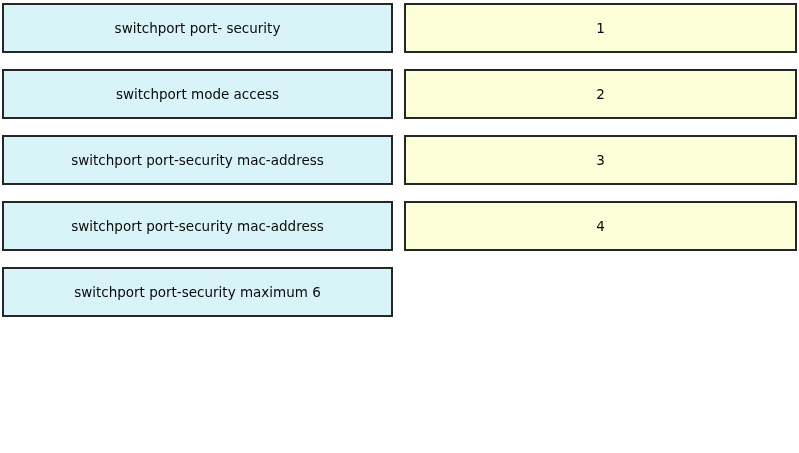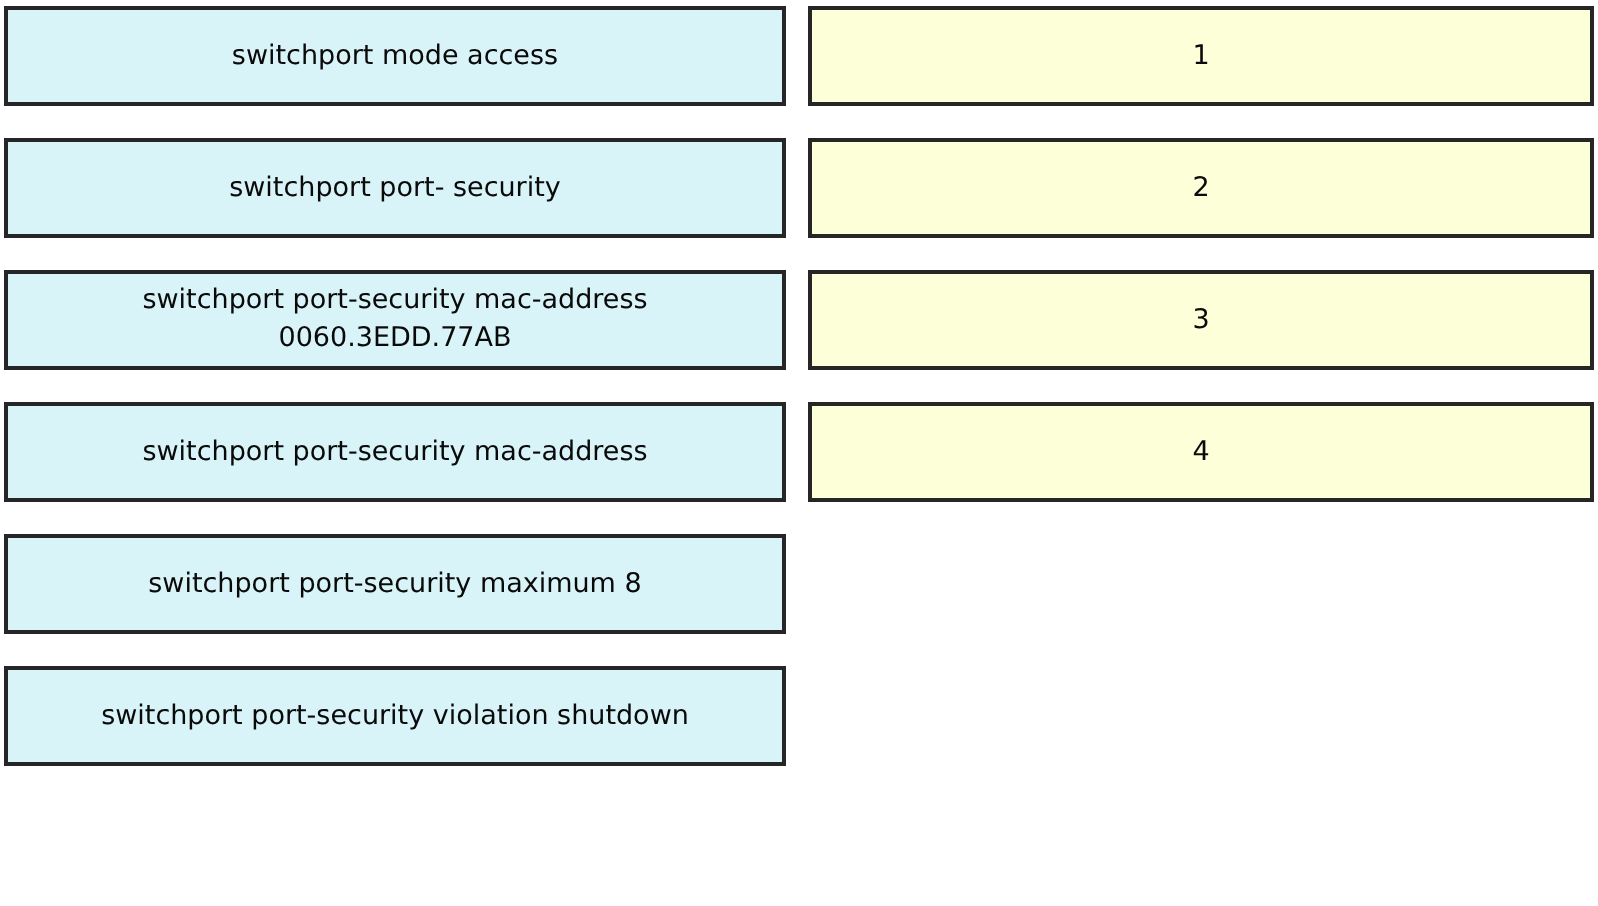--- a/index.html
+++ b/index.html
@@ -47,59 +47,52 @@
   .box-text .line { display: block; line-height: 19px; }
   .box-text .line:empty { display: none; }
 </style>
 </head>
 <body>
 
 <div class="board">
   <div class="col col-left" id="commands-col">
   <div class="box command">
     <div class="box-text">
+      <span class="line l1">switchport port- security</span>
+
+    </div>
+  </div>
+
+  <div class="box command">
+    <div class="box-text">
       <span class="line l1">switchport mode access</span>
 
     </div>
   </div>
 
   <div class="box command">
     <div class="box-text">
-      <span class="line l1">switchport port- security</span>
-
-    </div>
-  </div>
-
-  <div class="box command">
-    <div class="box-text">
       <span class="line l1">switchport port-security mac-address</span>
-      <span class="line l2">0060.3EDD.77AB</span>
     </div>
   </div>
 
   <div class="box command">
     <div class="box-text">
       <span class="line l1">switchport port-security mac-address</span>
     </div>
   </div>
 
 
   <div class="box command">
     <div class="box-text">
-      <span class="line l1">switchport port-security maximum 8</span>
+      <span class="line l1">switchport port-security maximum 6</span>
 
     </div>
   </div>
 
-  <div class="box command">
-    <div class="box-text">
-      <span class="line l1">switchport port-security violation shutdown</span>
-
-    </div>
-  </div>
 </div>
   <div class="col col-right" id="targets-col">
   <div class="box target">
     <span class="box-text">1</span>
   </div>
 
   <div class="box target">
     <span class="box-text">2</span>
   </div>
 

